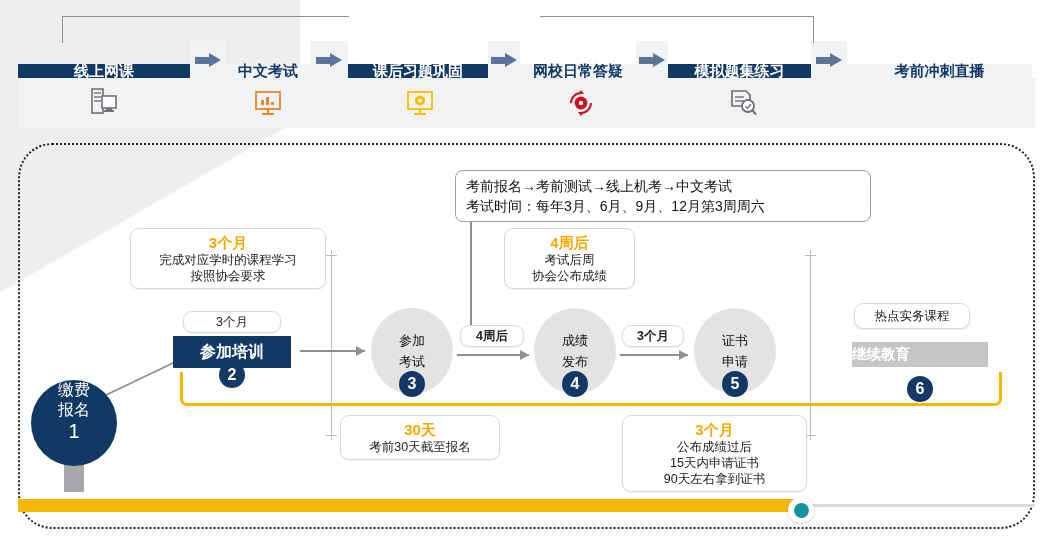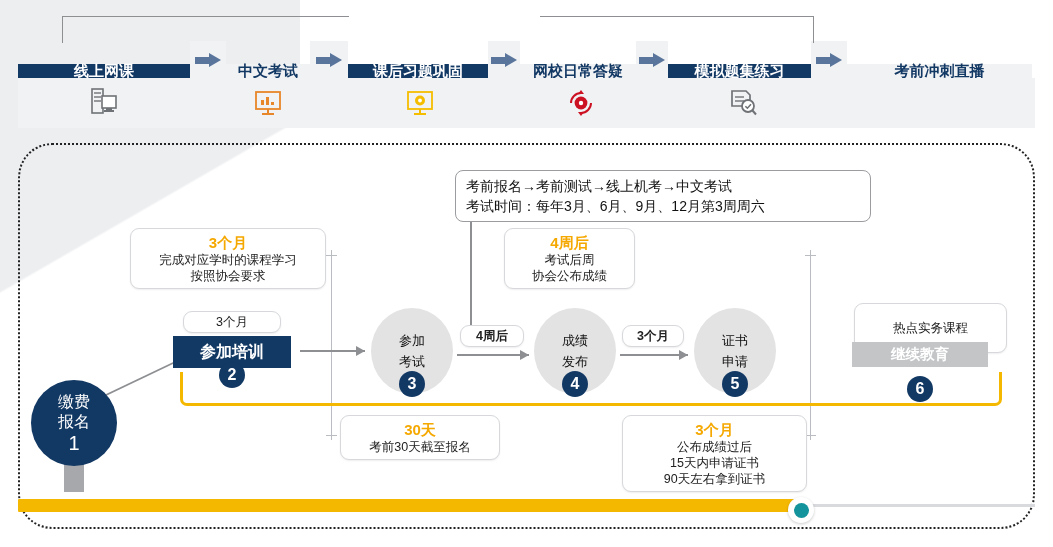--- a/index.html
+++ b/index.html
@@ -111,21 +111,21 @@
   .examnote div { font-size:14px; color:#111; line-height:20px; white-space:nowrap;}
 
   .leader {
     position:absolute; background:#8d8f92; z-index:3;
   }
 
   
   .pin {
     position:absolute; left:31px; top:380px; width:86px; height:86px;
     border-radius:50%; background:#123864; color:#ffffff;
-    display:flex; flex-direction:column; align-items:center; justify-content:center;
+    display:flex; flex-direction:column; align-items:center; justify-content:flex-start;
     z-index:6;
   }
   .pin .t { font-size:16px; line-height:20px; }
   .pin .n { font-size:20px; line-height:22px; }
   .pin-stem {
     position:absolute; left:64px; top:460px; width:20px; height:32px;
     background:#a6a8ab; z-index:5;
   }
 
   .navybox {
@@ -143,21 +143,21 @@
     position:absolute; width:82px; height:86px; border-radius:50%;
     background:#e3e3e3; color:#111;
     display:flex; flex-direction:column; align-items:center; justify-content:center;
     z-index:4;
   }
   .ecircle span { font-size:13px; line-height:21px; }
 
   .greybox {
     position:absolute; left:852px; top:342px; width:136px; height:25px;
     background:#c3c5c7; color:#ffffff; font-size:14.5px; font-weight:bold;
-    display:flex; align-items:center; justify-content:center; z-index:5;
+    display:flex; align-items:center; justify-content:flex-start; z-index:5;
   }
 
   .thinarrow { position:absolute; height:10px; z-index:3; }
   .thinarrow .ln { position:absolute; left:0; top:4px; height:1.6px; background:#8d8f92; width:100%; }
   .thinarrow .hd {
     position:absolute; right:0; top:0; width:0; height:0;
     border-top:5px solid transparent; border-bottom:5px solid transparent;
     border-left:9px solid #8d8f92;
   }
   .diagline {
@@ -407,21 +407,21 @@
     <i class="ln"></i>
       <i class="hd"></i>
   </div>
 
   <div class="ecircle" style="left:694px; top:308px;">
     <span>证书</span>
     <span>申请</span>
   </div>
   <div class="numbadge" style="left:722px; top:371px;">5</div>
 
-  <div class="callout" style="left:854px; top:303px; width:153px; padding:16px 6px;">
+  <div class="callout" style="left:854px; top:303px; width:116px; padding:4px 6px;">
     <span class="sm">热点实务课程</span>
   </div>
   <div class="greybox">
     <span>继续教育</span>
   </div>
   <div class="numbadge" style="left:907px; top:376px;">6</div>
 
   <div class="progtrack">
     <div class="progfill"></div>
   </div>

